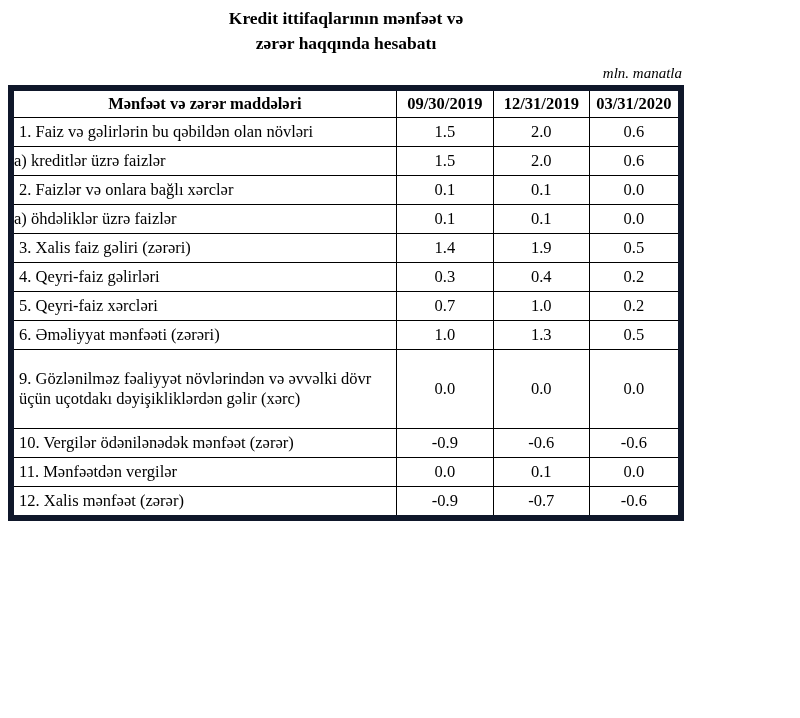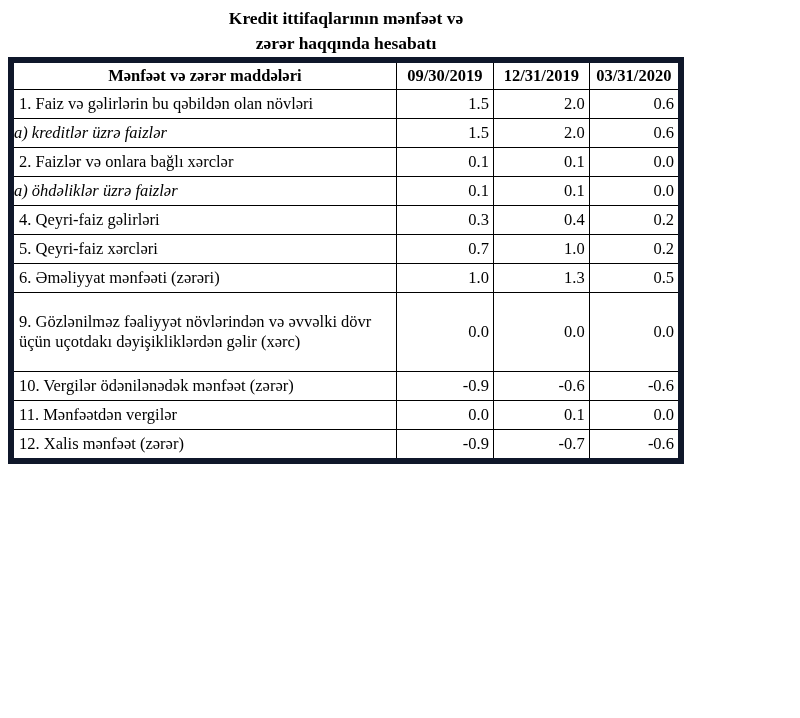--- a/index.html
+++ b/index.html
@@ -47,41 +47,41 @@
     font-weight: bold;
     text-align: center;
     padding: 3px 4px;
   }
   td.label {
     text-align: left;
     padding: 4px 8px 4px 5px;
   }
   td.label.indent {
     padding-left: 0;
-    font-style: italic;
   }
   td.value {
-    text-align: right;
+    text-align: center;
     padding: 4px 4px;
   }
   tr.tall td {
     padding-top: 19px;
     padding-bottom: 19px;
   }
 </style>
 </head>
 <body>
 
 <div class="page">
 
   <div class="title">
     <div>Kredit ittifaqlarının mənfəət və</div>
     <div>zərər haqqında hesabatı</div>
   </div>
 
+  <div class="unit-note">mln. manatla</div>
 
   <table class="pl-table">
     <colgroup>
       <col style="width:57.5%">
       <col style="width:14.5%">
       <col style="width:14.3%">
       <col style="width:13.7%">
     </colgroup>
     <thead>
       <tr>
@@ -108,20 +108,26 @@
           <td class="label">2. Faizlər və onlara bağlı xərclər</td>
           <td class="value">0.1</td>
           <td class="value">0.1</td>
           <td class="value">0.0</td>
         </tr>
         <tr>
           <td class="label indent">a) öhdəliklər üzrə faizlər</td>
           <td class="value">0.1</td>
           <td class="value">0.1</td>
           <td class="value">0.0</td>
+        </tr>
+        <tr>
+          <td class="label">3. Xalis faiz gəliri (zərəri)</td>
+          <td class="value">1.4</td>
+          <td class="value">1.9</td>
+          <td class="value">0.5</td>
         </tr>
         <tr>
           <td class="label">4. Qeyri-faiz gəlirləri</td>
           <td class="value">0.3</td>
           <td class="value">0.4</td>
           <td class="value">0.2</td>
         </tr>
         <tr>
           <td class="label">5. Qeyri-faiz xərcləri</td>
           <td class="value">0.7</td>

